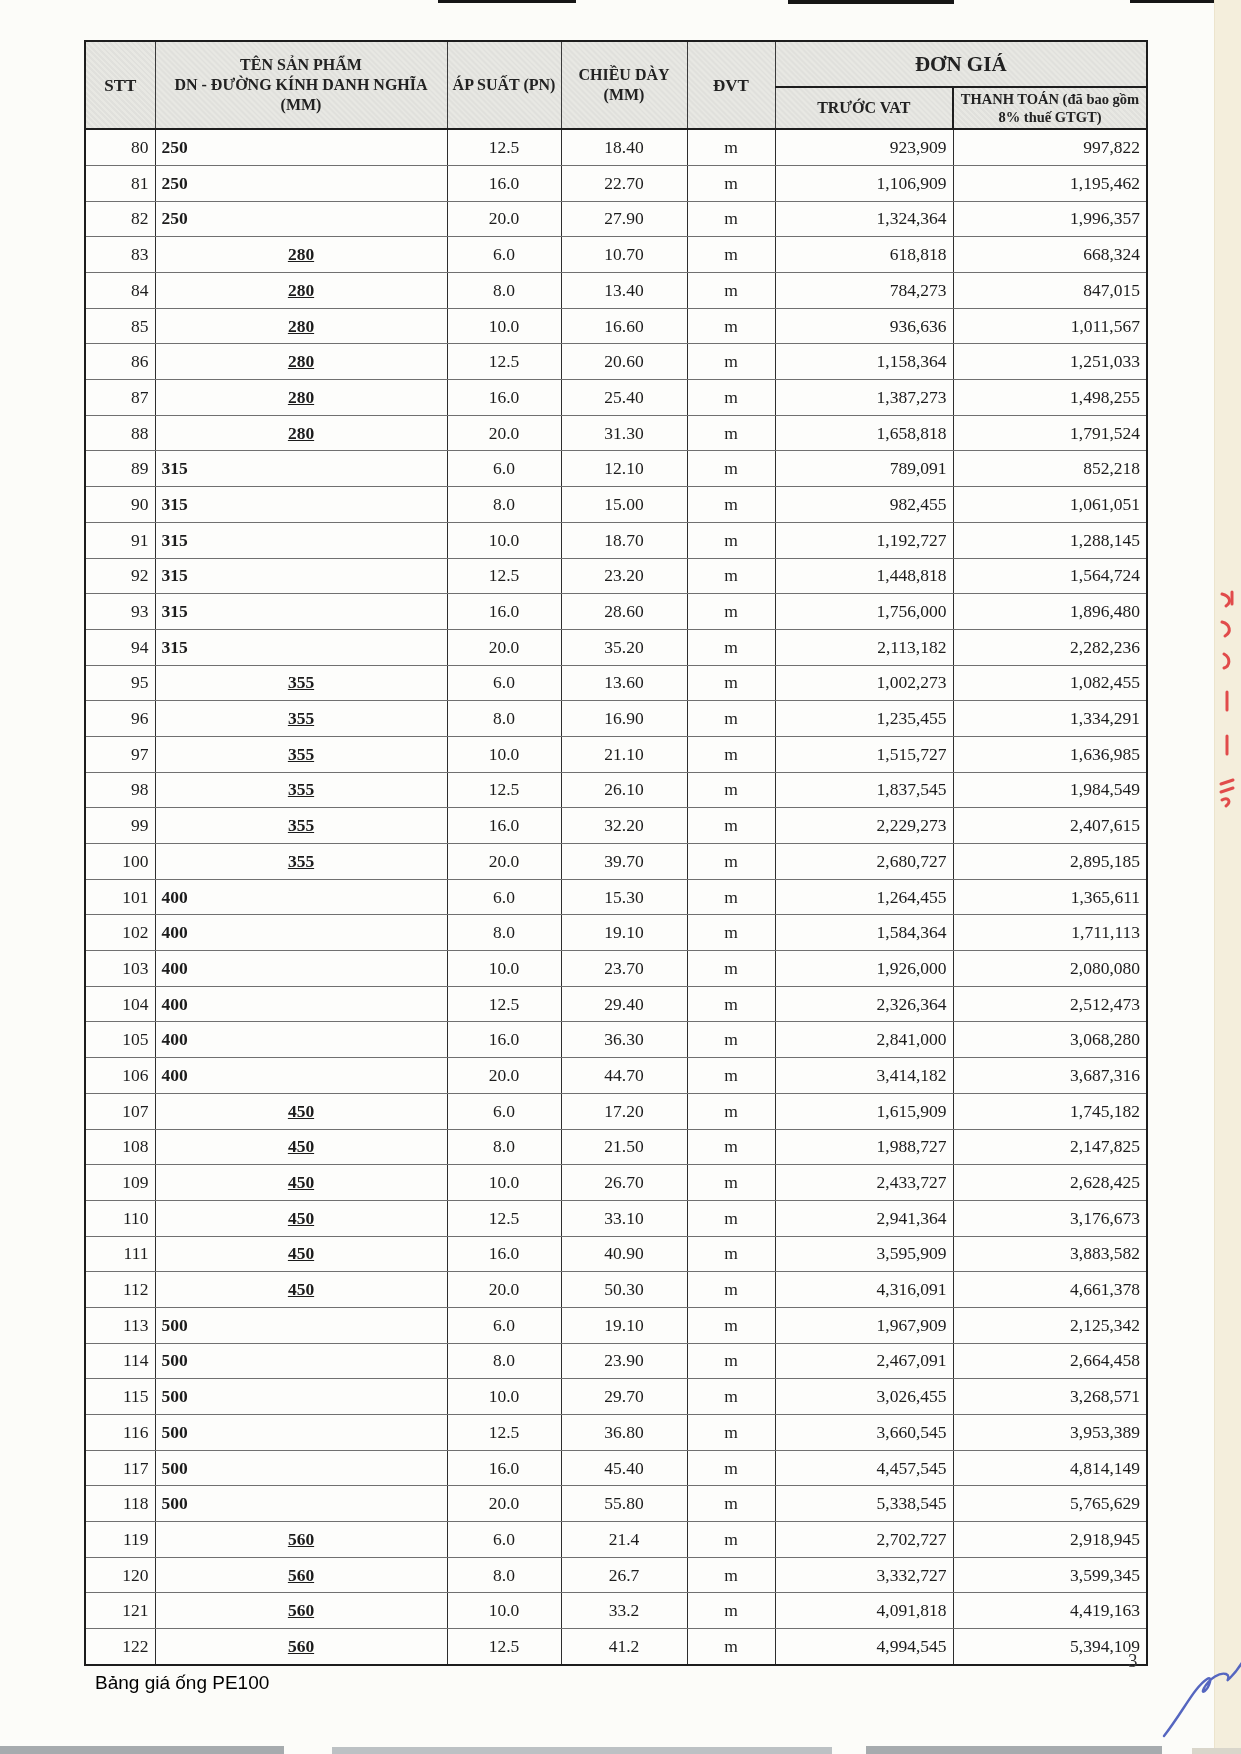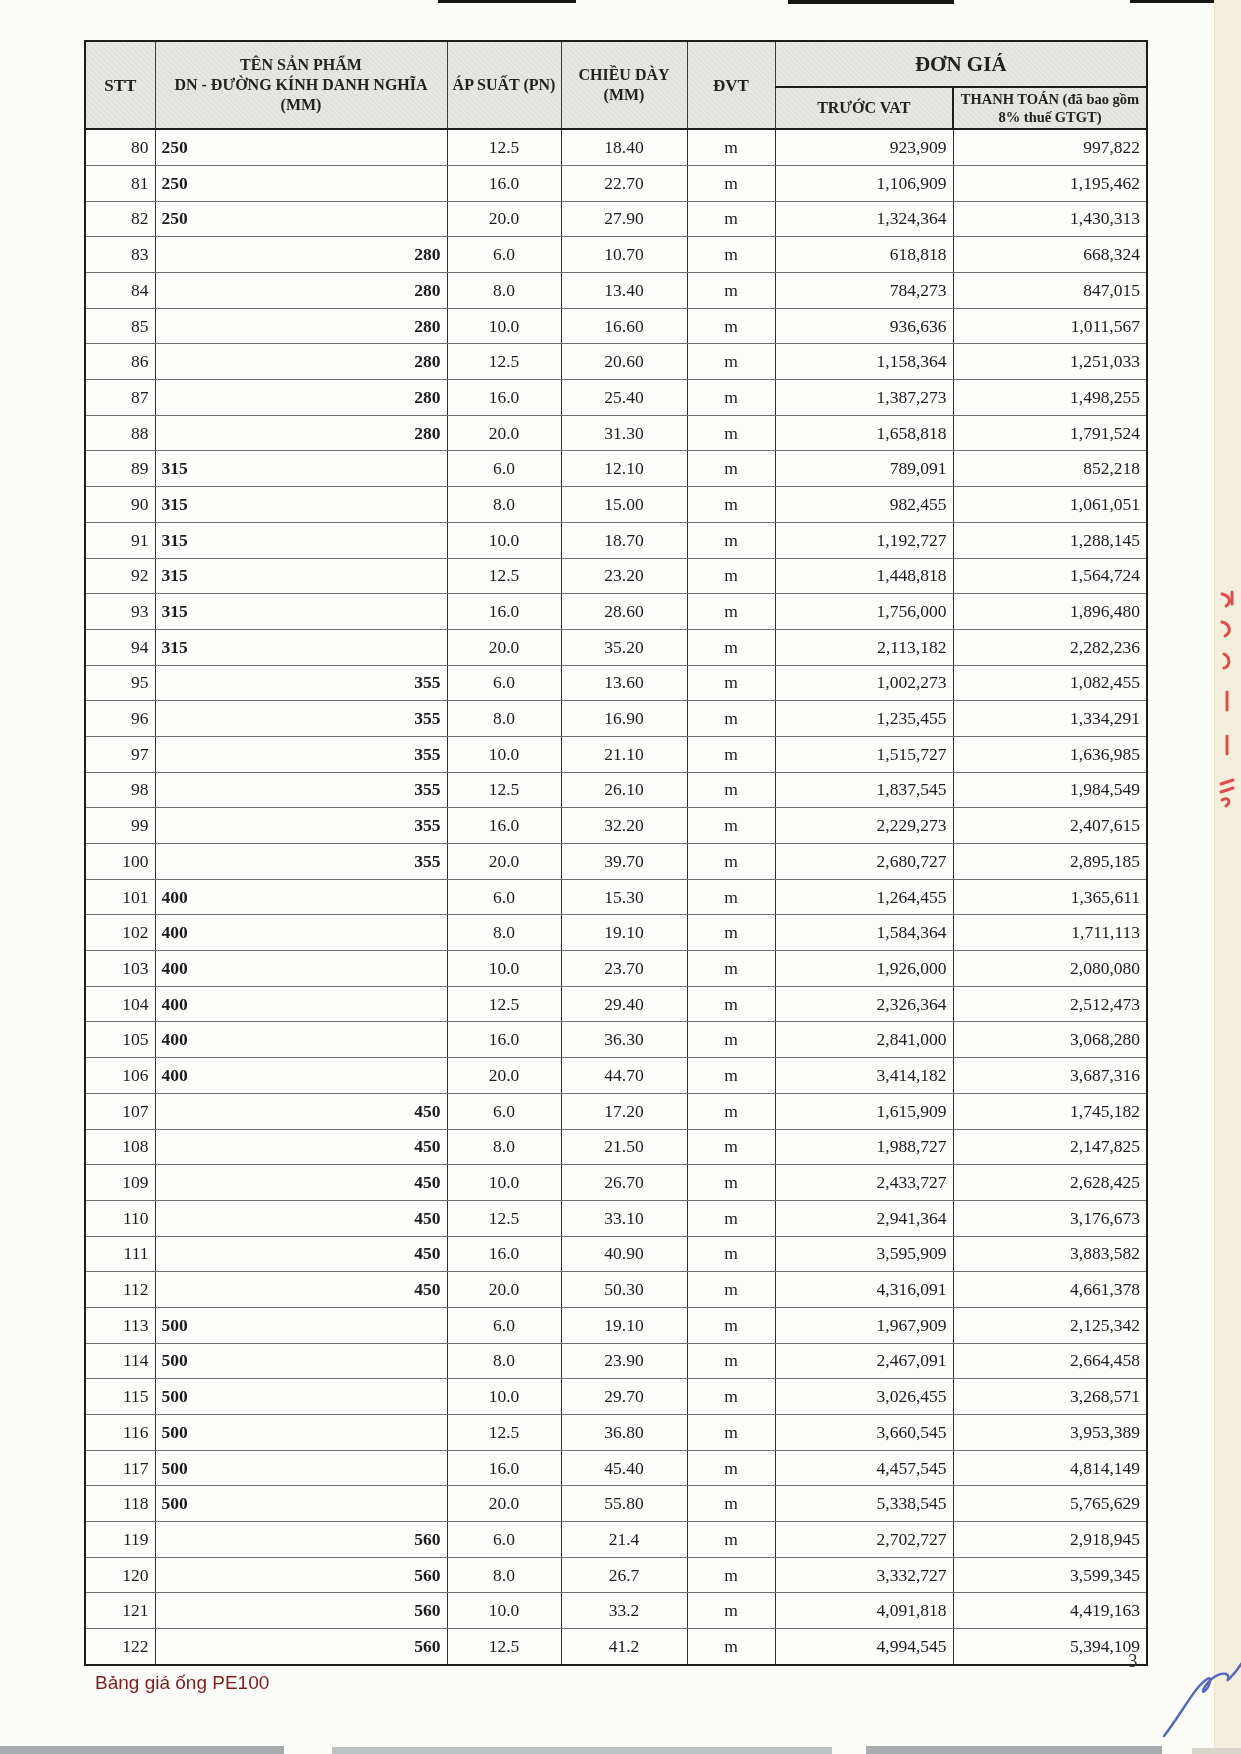--- a/index.html
+++ b/index.html
@@ -55,32 +55,32 @@
     font-size: 17.5px;
     border-top: 1px solid #707070;
     border-bottom: 1px solid #707070;
     border-left: 1px solid #2e2e2e;
     border-right: 1px solid #2e2e2e;
     white-space: nowrap;
     overflow: hidden;
   }
   .td-stt   { text-align: right; margin-left: 19px; }
   .td-dn    { font-weight: bold; }
-  .dn-left  { text-align: right;  padding-left: 8px; }
+  .dn-left  { text-align: center;  padding-left: 8px; text-decoration: underline; }
   .dn-right { padding-right: 10px; }
   .td-center{ text-align: center; }
   .td-price { text-align: right; padding-right: 14px; }
   .td-pay   { border-left: 2px solid #1d1d1d; }
   .price-table .divider-strong { border-left: 2px solid #1d1d1d; }
 
   
   .footer-note {
     position: absolute; left: 95px; top: 1672px;
     font-family: "Liberation Sans", sans-serif;
-    font-size: 19px; color: #7f1d1d;
+    font-size: 19px; color: #000000;
   }
   .page-number {
     position: absolute; left: 1128px; top: 1650px;
     font-size: 19px; color: #333;
   }
   .signature { position: absolute; left: 1158px; top: 1638px; }
   .red-stamp { position: absolute; left: 1216px; top: 588px; }
 </style>
 </head>
 <body>
@@ -140,21 +140,21 @@
             <td class="td-price">1,106,909</td>
             <td class="td-price td-pay">1,195,462</td>
           </tr>
           <tr>
             <td class="td-stt">82</td>
             <td class="td-dn dn-right">250</td>
             <td class="td-center">20.0</td>
             <td class="td-center">27.90</td>
             <td class="td-center">m</td>
             <td class="td-price">1,324,364</td>
-            <td class="td-price td-pay">1,430,313</td>
+            <td class="td-price td-pay">1,996,357</td>
           </tr>
           <tr>
             <td class="td-stt">83</td>
             <td class="td-dn dn-left">280</td>
             <td class="td-center">6.0</td>
             <td class="td-center">10.70</td>
             <td class="td-center">m</td>
             <td class="td-price">618,818</td>
             <td class="td-price td-pay">668,324</td>
           </tr>

